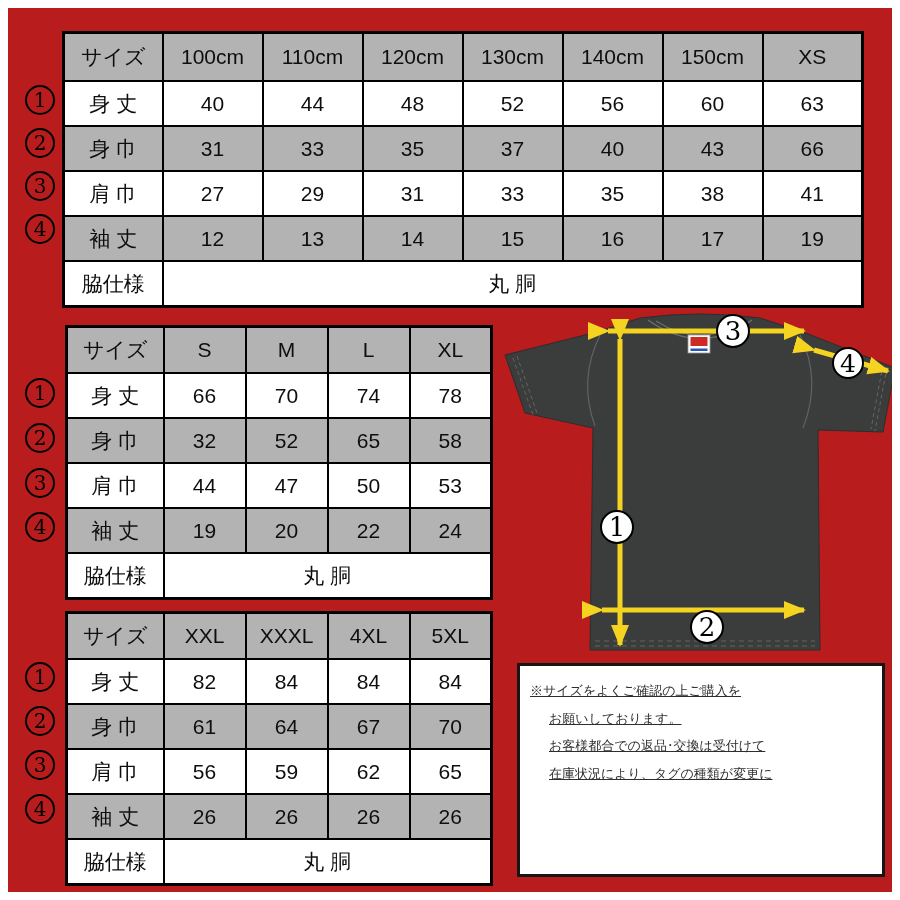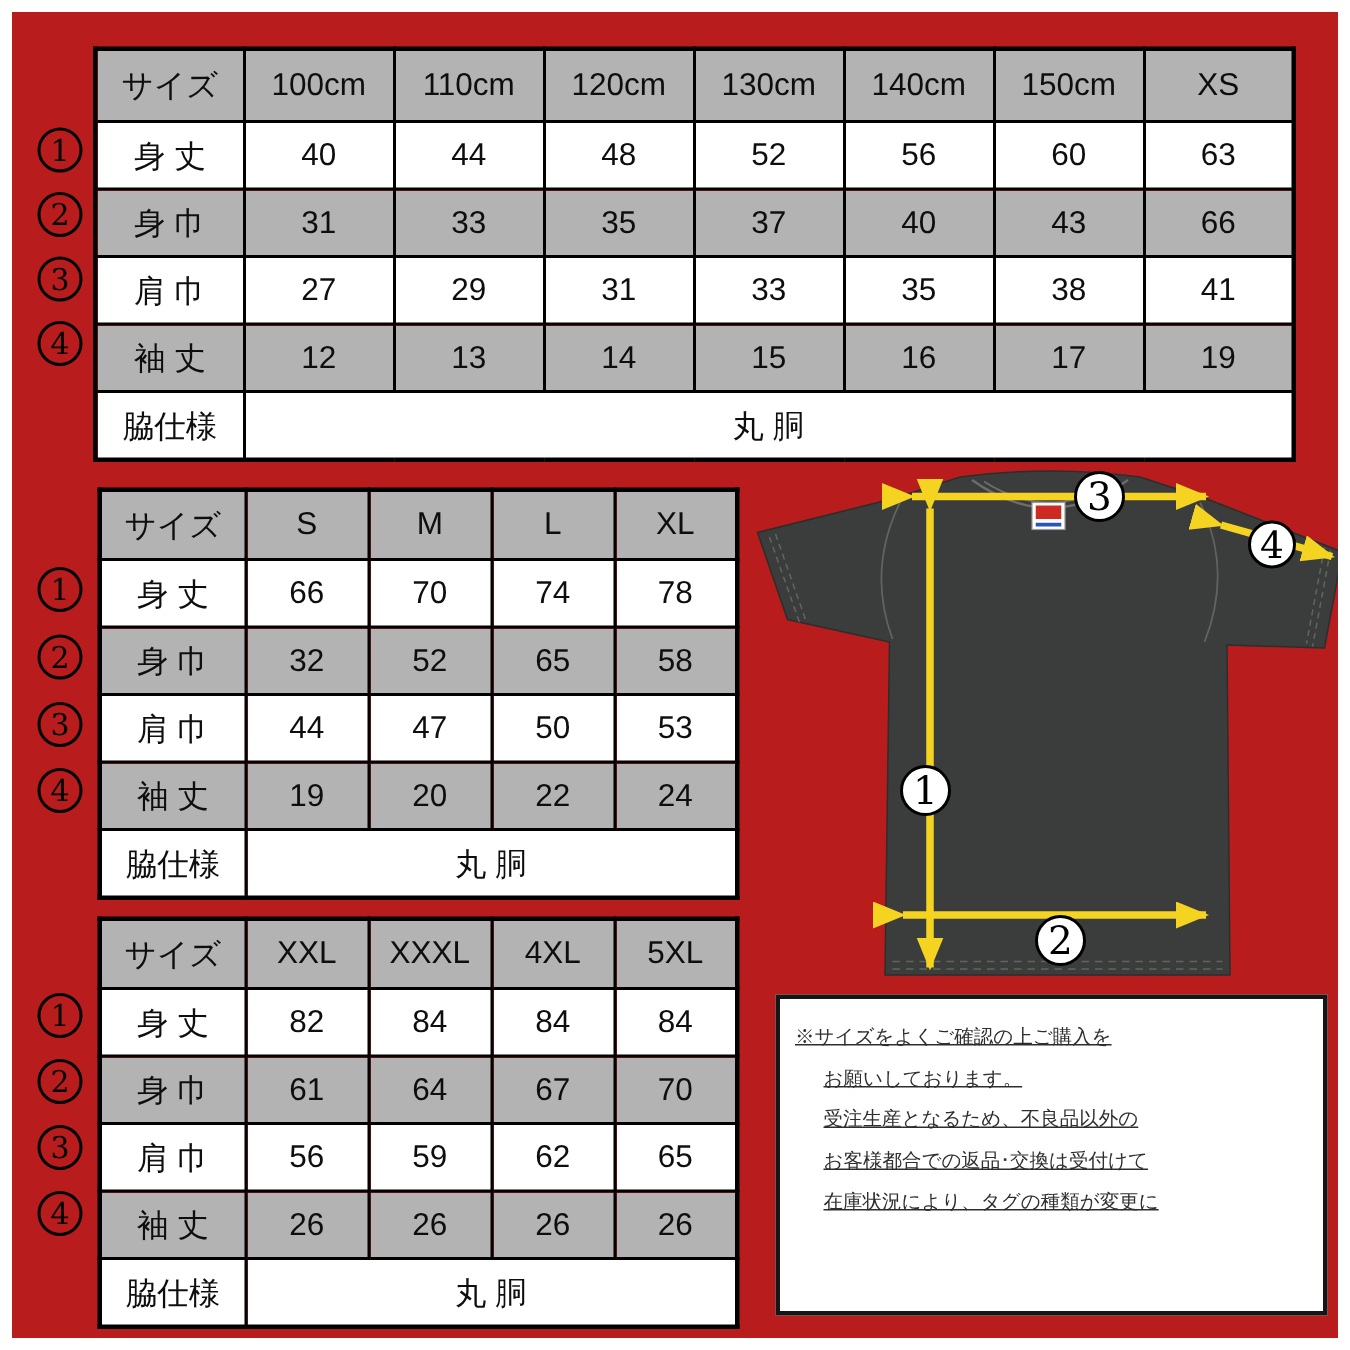--- a/index.html
+++ b/index.html
@@ -288,19 +288,18 @@
     </g>
     <g>
       <circle cx="207" cy="322" r="16" fill="#ffffff" stroke="#000000" stroke-width="2"></circle>
       <text x="207" y="331" text-anchor="middle" class="digit" font-size="26" fill="#000">2</text>
     </g>
   </svg>
 
   <div class="notice">
     <div class="line">※サイズをよくご確認の上ご購入を</div>
     <div class="line indent">お願いしております。</div>
-    <div class="line indent">受注生産となるため、不良品以外の</div>
     <div class="line indent">お客様都合での返品･交換は受付けて</div>
     <div class="line indent">在庫状況により、タグの種類が変更に</div>
   </div>
 
   <div class="frame"></div>
 </div>
 
 </body></html>

